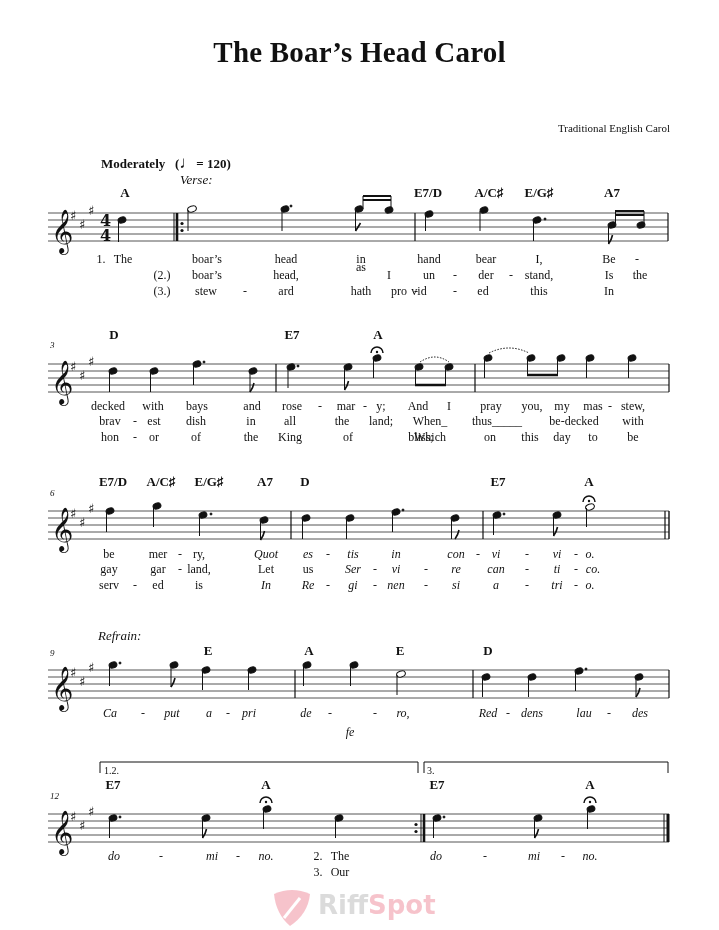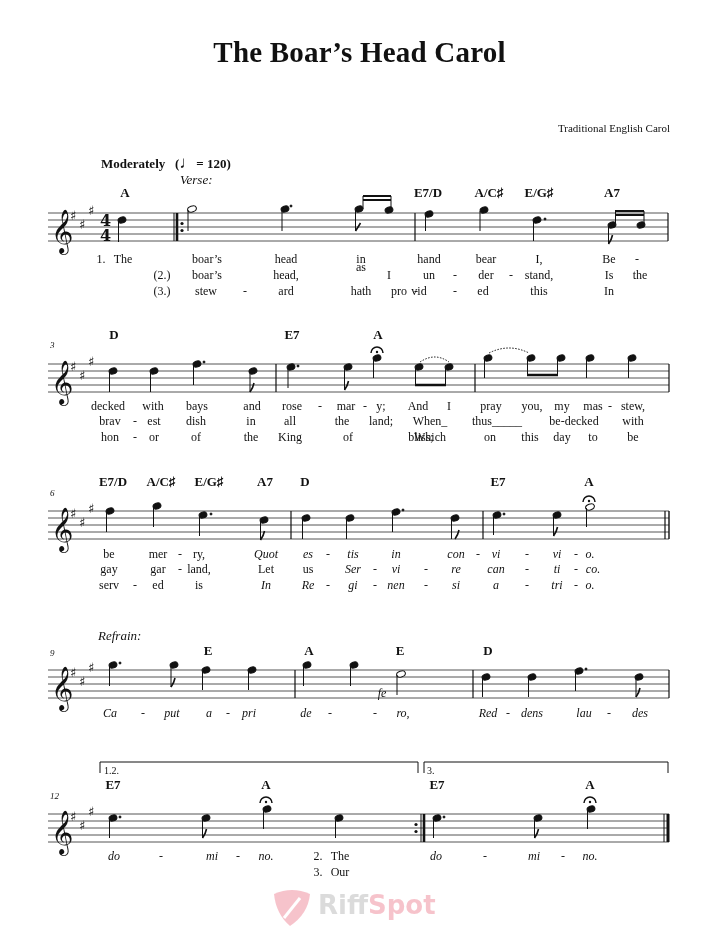--- a/index.html
+++ b/index.html
@@ -473,21 +473,21 @@
     <div class="abs chord" style="left: 400px; top: 643px;">E</div>
     <div class="abs chord" style="left: 488px; top: 643px;">D</div>
     <div class="abs lyric it" style="left: 110px; top: 706px;">Ca</div>
     <div class="abs lyric" style="left: 143px; top: 706px;">-</div>
     <div class="abs lyric it" style="left: 172px; top: 706px;">put</div>
     <div class="abs lyric it" style="left: 209px; top: 706px;">a</div>
     <div class="abs lyric" style="left: 228px; top: 706px;">-</div>
     <div class="abs lyric it" style="left: 249px; top: 706px;">pri</div>
     <div class="abs lyric it" style="left: 306px; top: 706px;">de</div>
     <div class="abs lyric" style="left: 330px; top: 706px;">-</div>
-    <div class="abs lyric it" style="left: 350px; top: 686px; margin-left: 32px;">fe</div>
+    <div class="abs lyric it" style="left: 350px; top: 725px;">fe</div>
     <div class="abs lyric" style="left: 375px; top: 706px;">-</div>
     <div class="abs lyric it" style="left: 403px; top: 706px;">ro,</div>
     <div class="abs lyric it" style="left: 488px; top: 706px;">Red</div>
     <div class="abs lyric" style="left: 508px; top: 706px;">-</div>
     <div class="abs lyric it" style="left: 532px; top: 706px;">dens</div>
     <div class="abs lyric it" style="left: 584px; top: 706px;">lau</div>
     <div class="abs lyric" style="left: 609px; top: 706px;">-</div>
     <div class="abs lyric it" style="left: 640px; top: 706px;">des</div>
     <div class="abs chord" style="left: 113px; top: 777px;">E7</div>
     <div class="abs chord" style="left: 266px; top: 777px;">A</div>

